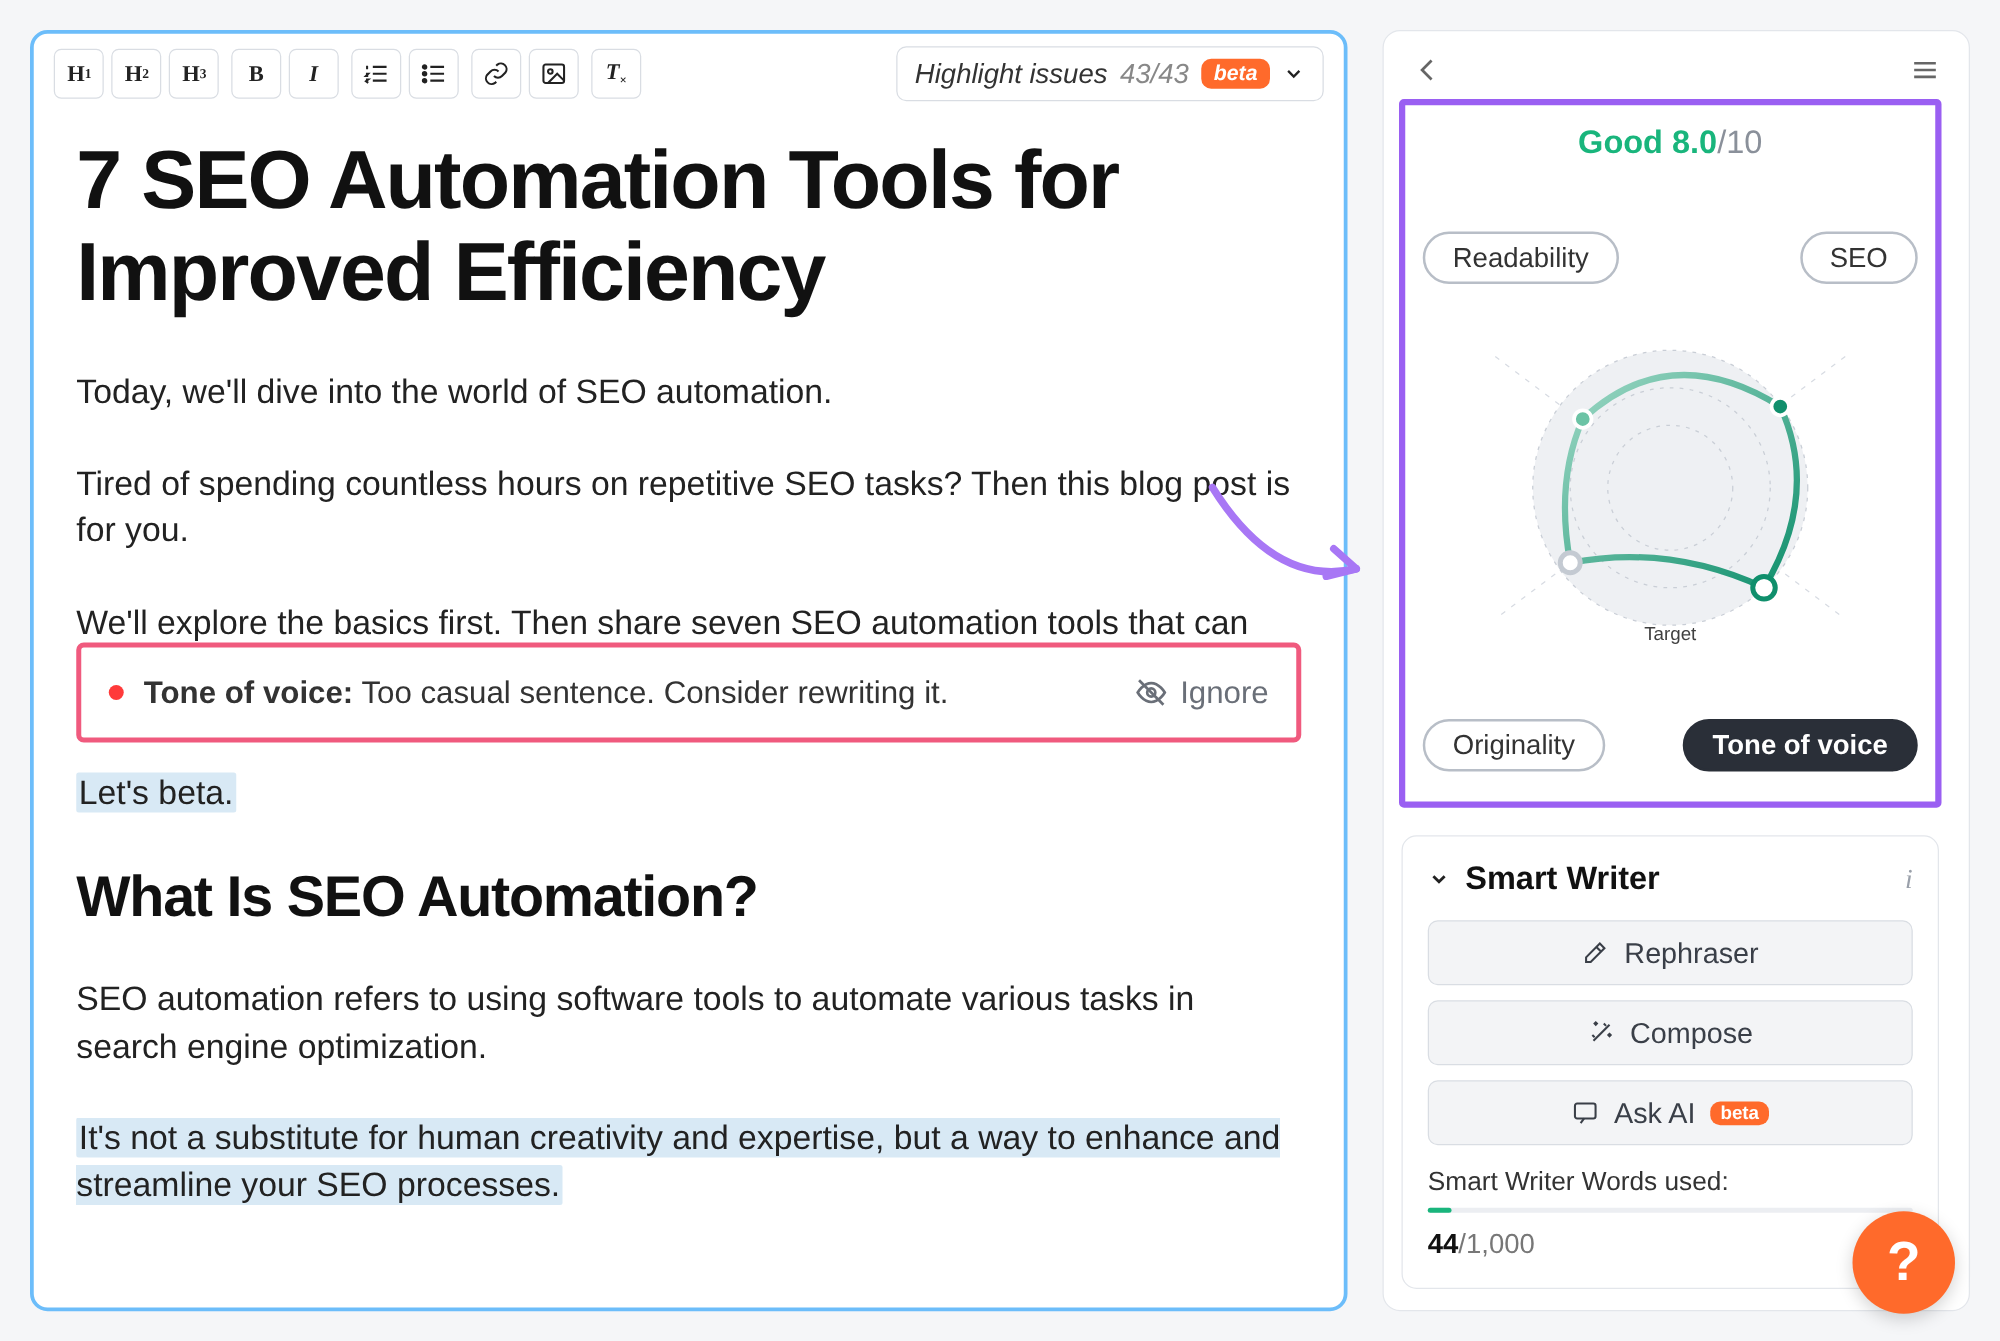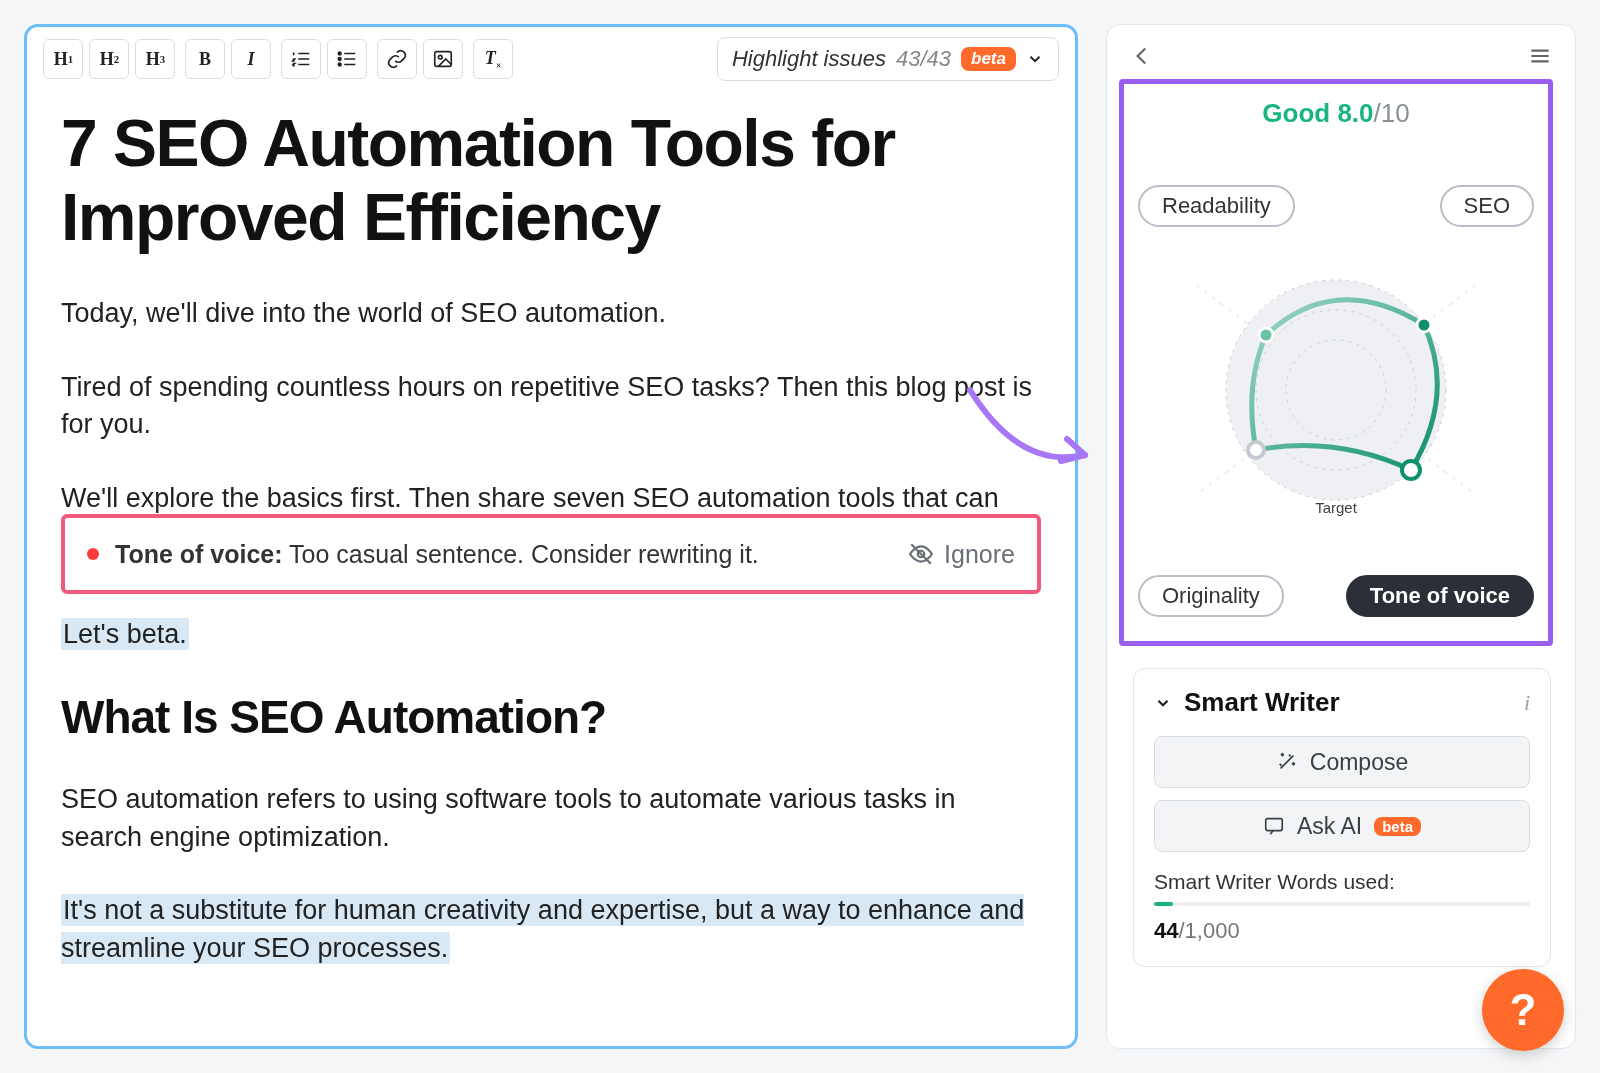--- a/index.html
+++ b/index.html
@@ -180,21 +180,20 @@
   }
   .radar-wrap { position:relative; height: 310px; margin: 8px 0 4px 0;}
   .radar-wrap svg { position:absolute; inset:0; width:100%; height:100%;}
   .target-lbl { position:absolute; left:50%; transform:translateX(-50%); bottom:29px;
     font-size:15px; color:#404040;}
   .sm-card {
     border:1px solid #e3e6eb;
     border-radius:12px;
     padding: 18px 20px 22px 20px;
     margin-bottom: 30px;
-    margin-left: 12px;
   }
   .sm-head { display:flex; align-items:center; gap:12px; margin-bottom:18px;}
   .sm-head .chev { width:18px;height:18px; stroke:#222; fill:none; stroke-width:3;}
   .sm-title { font-size:26px; font-weight:800;}
   .sm-info { margin-left:auto; font-style:italic; font-family:Georgia,serif; color:#9aa0aa; font-size:22px; cursor:pointer;}
   .sm-btn {
     width:100%; height:52px; border:1px solid #d9dde3; border-radius:8px;
     background:#f3f4f6; display:flex; align-items:center; justify-content:center;
     gap:12px; font-size:23px; color:#3a3f48; margin-bottom:12px; cursor:pointer;
     font-weight:500;
@@ -383,20 +382,27 @@
       <div class="sm-head">
         <svg class="chev" viewBox="0 0 24 24">
             <path d="M6 9l6 6 6-6"></path>
           </svg>
         <span class="sm-title">Smart Writer</span>
         <span class="sm-info">i</span>
       </div>
 
       <button class="sm-btn">
         <svg viewBox="0 0 24 24">
+            <path d="M4 20h4L20 8l-4-4L4 16v4z"></path>
+            <path d="M13 7l4 4"></path>
+          </svg>
+        <span>Rephraser</span>
+      </button>
+      <button class="sm-btn">
+        <svg viewBox="0 0 24 24">
             <path d="M5 19L19 5"></path>
             <path d="M14 4l2 2M4 14l2 2"></path>
             <path d="M18 14l1-1 1 1-1 1zM6 4l1-1 1 1-1 1z"></path>
           </svg>
         <span>Compose</span>
       </button>
       <button class="sm-btn">
         <svg viewBox="0 0 24 24">
             <rect x="3" y="4" width="18" height="13" rx="2"></rect>
             <path d="M8 21l3-4"></path>

